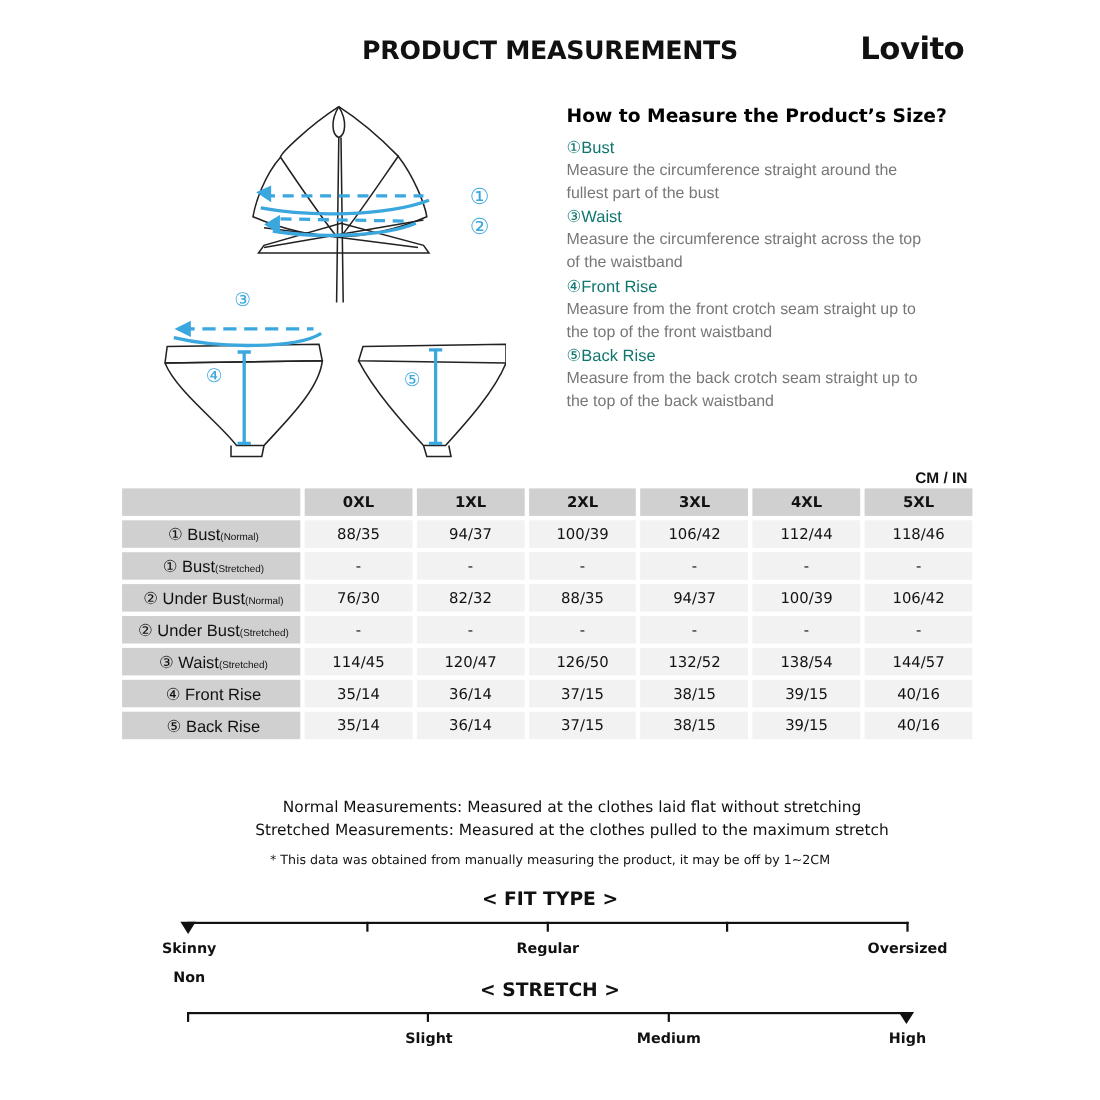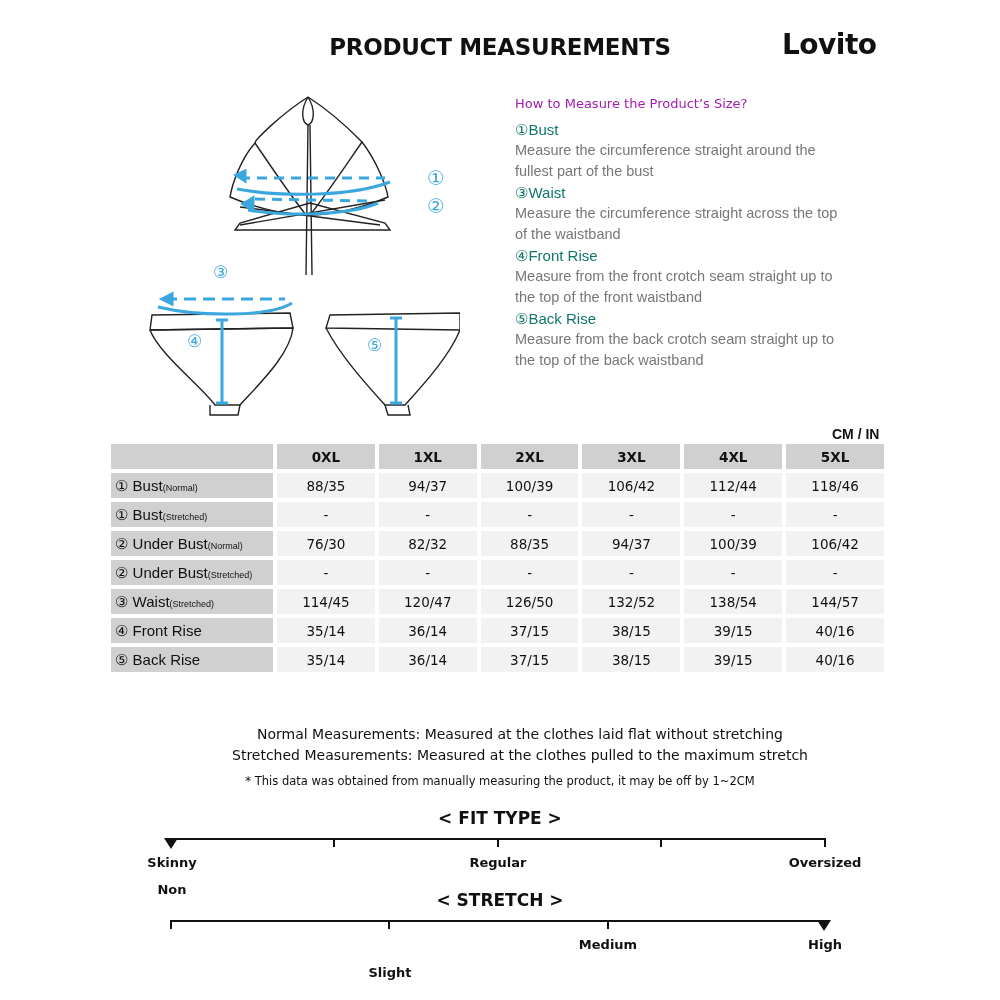--- a/index.html
+++ b/index.html
@@ -5,31 +5,31 @@
   * { box-sizing: border-box; margin: 0; padding: 0; }
   html, body { width: 1000px; height: 1000px; background: #ffffff; overflow: hidden; }
   body { position: relative; font-family: "Liberation Sans", sans-serif; color: #111; }
 
   .title { position: absolute; top: 34px; left: 0; width: 1000px; text-align: center; font-family: "DejaVu Sans", sans-serif; font-weight: bold; font-size: 23px; letter-spacing: -0.3px; }
   .brand { position: absolute; top: 28px; left: 782px; font-family: "DejaVu Sans", sans-serif; font-weight: bold; font-size: 28px; letter-spacing: -0.5px; }
 
   .illus { position: absolute; left: 140px; top: 85px; width: 320px; height: 340px; }
 
   .howto { position: absolute; left: 515px; top: 96px; width: 380px; }
-  .howto h2 { font-family: "DejaVu Sans", sans-serif; font-weight: normal; font-size: 13px; color: #a21caf; margin-bottom: 8px; }
+  .howto h2 { font-family: "DejaVu Sans", sans-serif; font-weight: bold; font-size: 17px; color: #000000; margin-bottom: 8px; }
   .howto .item-title { font-size: 15px; color: #0f766e; line-height: 21px; }
   .howto .item-desc { font-size: 14.5px; color: #777; line-height: 21px; }
 
   .units { position: absolute; left: 832px; top: 426px; font-size: 14px; font-weight: bold; }
 
   table.size { position: absolute; left: 107px; top: 440px; width: 781px; border-collapse: separate; border-spacing: 4px 4px; }
   table.size th, table.size td { height: 25px; text-align: center; font-family: "DejaVu Sans", sans-serif; font-size: 13.5px; }
   table.size th { background: #d0d0d0; font-weight: bold; }
   table.size td { background: #f2f2f2; }
-  table.size td.rowlabel { background: #d0d0d0; text-align: left; padding-left: 4px; font-family: "Liberation Sans", sans-serif; font-size: 15px; width: 162px; }
+  table.size td.rowlabel { background: #d0d0d0; text-align: center; padding-left: 4px; font-family: "Liberation Sans", sans-serif; font-size: 15px; width: 162px; }
   table.size td.rowlabel .sub { font-size: 9px; }
   table.size th.corner { width: 162px; }
 
   .notes { position: absolute; top: 724px; left: 0; width: 1000px; text-align: center; }
   .notes .line { font-family: "DejaVu Sans", sans-serif; font-size: 14px; line-height: 21px; padding-left: 40px; }
   .notes .disclaimer { font-family: "DejaVu Sans", sans-serif; font-size: 11.5px; margin-top: 8px; }
 
   .scale-title { position: absolute; left: 0; width: 1000px; text-align: center; font-family: "DejaVu Sans", sans-serif; font-weight: bold; font-size: 17px; }
   .scale { position: absolute; left: 170px; width: 656px; height: 20px; }
   .scale .bar { position: absolute; left: 0; top: 0; width: 100%; height: 2px; background: #111; }
@@ -221,15 +221,15 @@
 
 <div class="scale-title" style="top:890px;">&lt; STRETCH &gt;</div>
 <div class="scale" style="top:920px;">
   <div class="bar"></div>
   <div class="tick" style="left:0px;"></div>
   <div class="tick" style="left:218px;"></div>
   <div class="tick" style="left:437px;"></div>
   <div class="marker" style="left:647px;"></div>
 </div>
 <div class="scale-label" style="left:172px; top:882px;">Non</div>
-<div class="scale-label" style="left:390px; top:937px;margin-top:28px;">Slight</div>
+<div class="scale-label" style="left:390px; top:937px;">Slight</div>
 <div class="scale-label" style="left:608px; top:937px;">Medium</div>
 <div class="scale-label" style="left:825px; top:937px;">High</div>
 
 </body></html>

